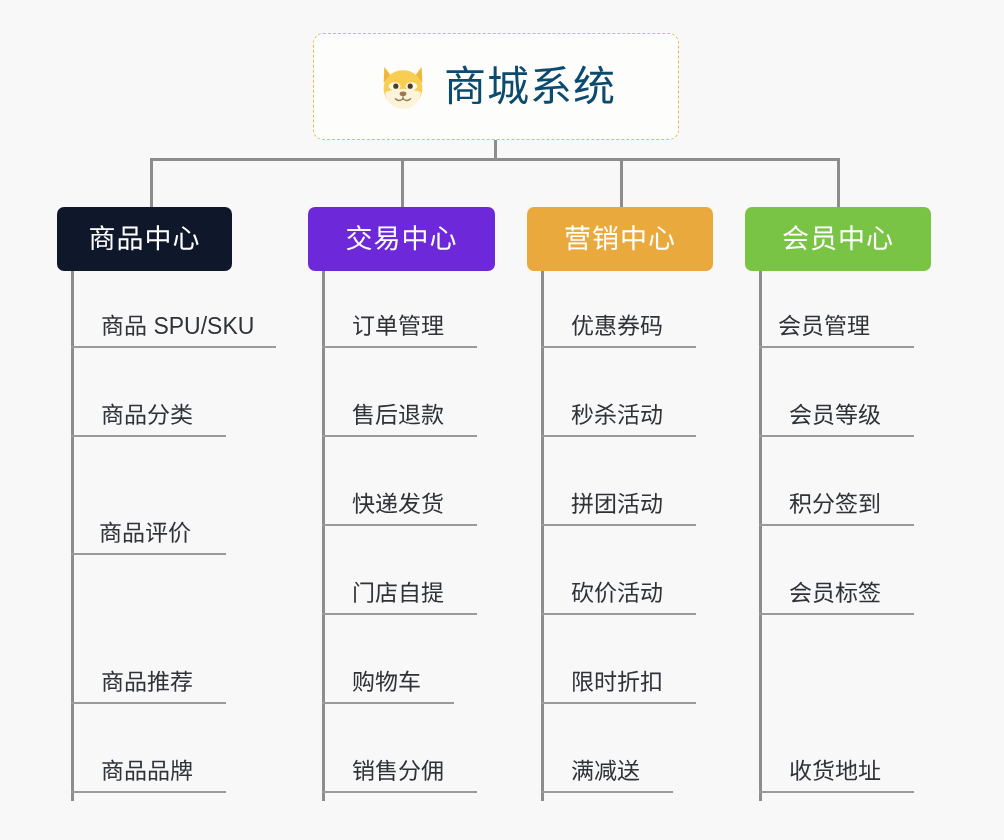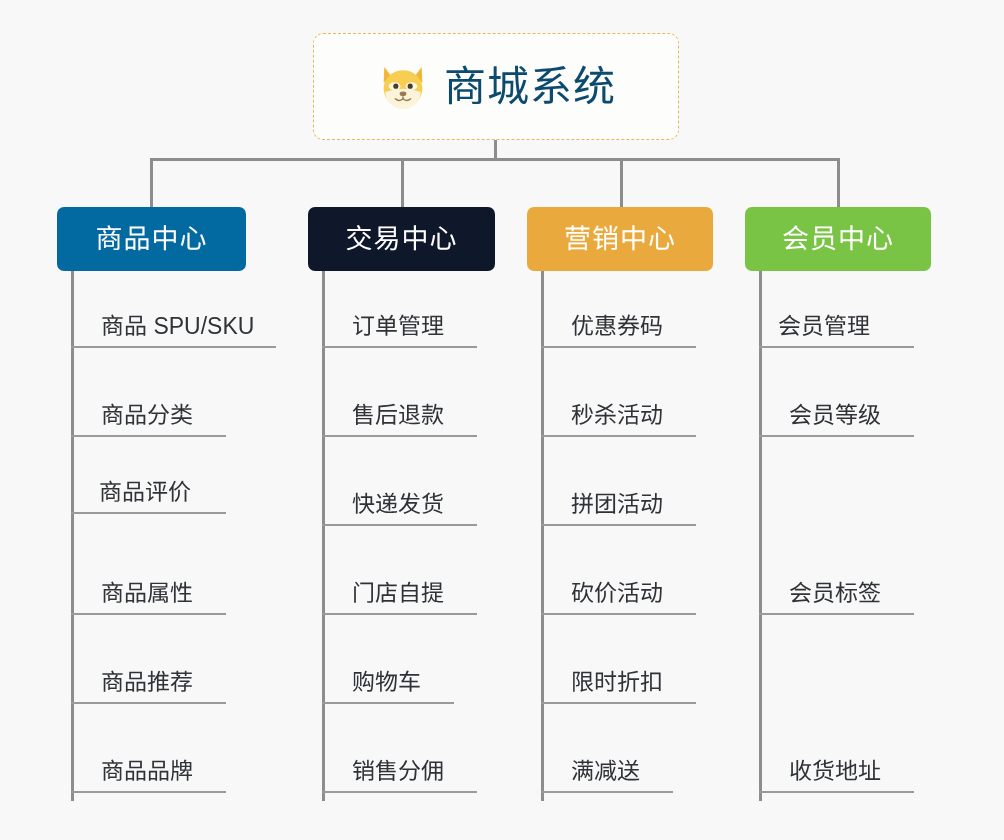--- a/index.html
+++ b/index.html
@@ -127,45 +127,42 @@
   </div>
 
   <div class="conn" style="left: 494px; top: 140px; width: 3px; height: 20px; background: rgb(141, 141, 141);"></div>
   <div class="conn" style="left: 150px; top: 158px; width: 690px; height: 3px; background: rgb(141, 141, 141);"></div>
 
   <div class="conn" style="left: 150px; top: 158px; width: 3px; height: 50px; background: rgb(141, 141, 141);"></div>
   <div class="conn" style="left: 401px; top: 158px; width: 3px; height: 50px; background: rgb(141, 141, 141);"></div>
   <div class="conn" style="left: 620px; top: 158px; width: 3px; height: 50px; background: rgb(141, 141, 141);"></div>
   <div class="conn" style="left: 837px; top: 158px; width: 3px; height: 50px; background: rgb(141, 141, 141);"></div>
 
-  <div class="cat-box" style="left: 57px; top: 207px; width: 189px; background: #0369a1;">
+  <div class="cat-box" style="left: 57px; top: 207px; width: 175px; background: #0f172a;">
     <span class="cat-label">商品中心</span>
   </div>
   <div class="trunk" style="left: 71px; top: 271px; height: 530px; background: rgb(141, 141, 141);"></div>
 
   <div class="leaf" style="left: 71px; top: 311px; width: 205px; border-bottom-color: rgb(154, 154, 154);">
     <span class="leaf-label" style="color: rgb(47, 50, 55);">商品 SPU/SKU</span>
   </div>
   <div class="leaf" style="left: 71px; top: 400px; width: 155px; border-bottom-color: rgb(154, 154, 154);">
     <span class="leaf-label" style="color: rgb(47, 50, 55);">商品分类</span>
   </div>
-  <div class="leaf" style="left: 71px; top: 477px; width: 155px; border-bottom-color: rgb(154, 154, 154); padding-left: 28px;">
+  <div class="leaf" style="left: 71px; top: 518px; width: 155px; border-bottom-color: rgb(154, 154, 154); padding-left: 28px;">
     <span class="leaf-label" style="color: rgb(47, 50, 55);">商品评价</span>
-  </div>
-  <div class="leaf" style="left: 71px; top: 578px; width: 155px; border-bottom-color: rgb(154, 154, 154);">
-    <span class="leaf-label" style="color: rgb(47, 50, 55);">商品属性</span>
   </div>
   <div class="leaf" style="left: 71px; top: 667px; width: 155px; border-bottom-color: rgb(154, 154, 154);">
     <span class="leaf-label" style="color: rgb(47, 50, 55);">商品推荐</span>
   </div>
   <div class="leaf" style="left: 71px; top: 756px; width: 155px; border-bottom-color: rgb(154, 154, 154);">
     <span class="leaf-label" style="color: rgb(47, 50, 55);">商品品牌</span>
   </div>
 
-  <div class="cat-box" style="left: 308px; top: 207px; width: 187px; background: #0f172a;">
+  <div class="cat-box" style="left: 308px; top: 207px; width: 187px; background: #6d28d9;">
     <span class="cat-label">交易中心</span>
   </div>
   <div class="trunk" style="left: 322px; top: 271px; height: 530px; background: rgb(141, 141, 141);"></div>
 
   <div class="leaf" style="left: 322px; top: 311px; width: 155px; border-bottom-color: rgb(154, 154, 154);">
     <span class="leaf-label" style="color: rgb(47, 50, 55);">订单管理</span>
   </div>
   <div class="leaf" style="left: 322px; top: 400px; width: 155px; border-bottom-color: rgb(154, 154, 154);">
     <span class="leaf-label" style="color: rgb(47, 50, 55);">售后退款</span>
   </div>
@@ -210,20 +207,23 @@
     <span class="cat-label">会员中心</span>
   </div>
   <div class="trunk" style="left: 759px; top: 271px; height: 530px; background: rgb(141, 141, 141);"></div>
 
   <div class="leaf" style="left: 759px; top: 311px; width: 155px; border-bottom-color: rgb(154, 154, 154); padding-left: 19px;">
     <span class="leaf-label" style="color: rgb(47, 50, 55);">会员管理</span>
   </div>
   <div class="leaf" style="left: 759px; top: 400px; width: 155px; border-bottom-color: rgb(154, 154, 154);">
     <span class="leaf-label" style="color: rgb(47, 50, 55);">会员等级</span>
   </div>
+  <div class="leaf" style="left: 759px; top: 489px; width: 155px; border-bottom-color: rgb(154, 154, 154);">
+    <span class="leaf-label" style="color: rgb(47, 50, 55);">积分签到</span>
+  </div>
   <div class="leaf" style="left: 759px; top: 578px; width: 155px; border-bottom-color: rgb(154, 154, 154);">
     <span class="leaf-label" style="color: rgb(47, 50, 55);">会员标签</span>
   </div>
   <div class="leaf" style="left: 759px; top: 756px; width: 155px; border-bottom-color: rgb(154, 154, 154);">
     <span class="leaf-label" style="color: rgb(47, 50, 55);">收货地址</span>
   </div>
 
 </div>
 
 </body></html>

